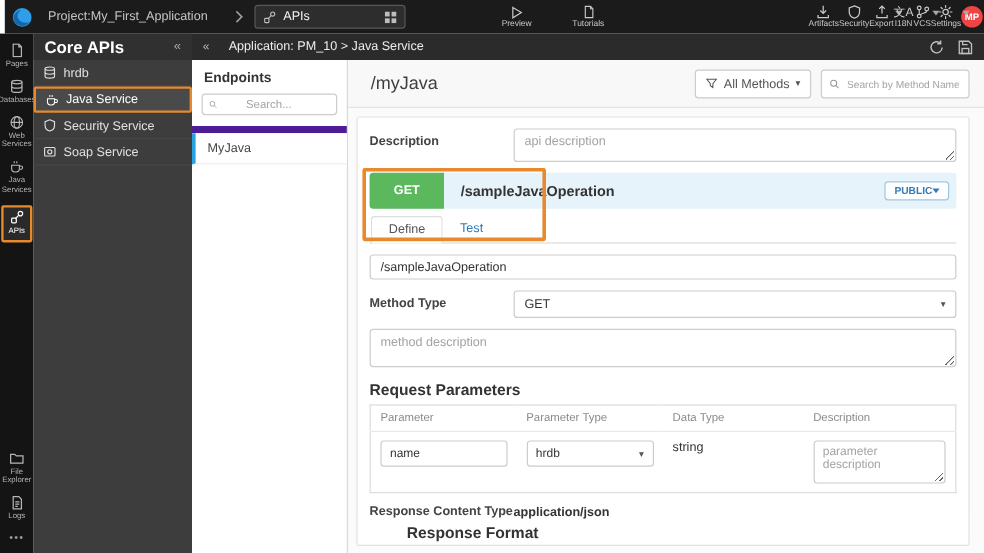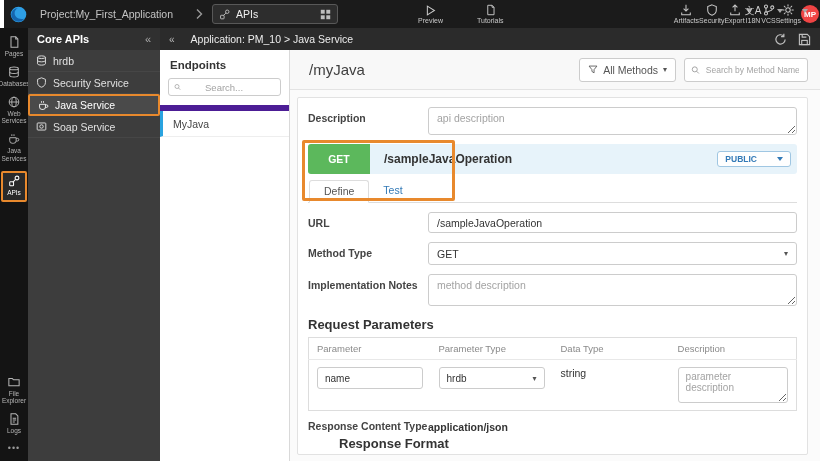--- a/index.html
+++ b/index.html
@@ -26,21 +26,21 @@
   .rail { position:absolute; top:28px; left:0; width:28px; height:433px; background:#141414; display:flex; flex-direction:column; align-items:center; padding-top:8px; }
   .rail-item { width:26px; display:flex; flex-direction:column; align-items:center; gap:2px; margin-bottom:8px; color:#b5b5b5; }
   .rail-item .rl { font-size:6.5px; text-align:center; line-height:1.2; }
   .rail-item.active { border:2px solid #e8892d; border-radius:2px; padding:2px 0 3px; background:#2a2a2a; color:#fff; margin-bottom:0; }
   .rail-spacer { flex:1; }
   .rail-more { color:#9a9a9a; font-size:9px; letter-spacing:1px; margin-bottom:8px; }
 
   
   .coreapis { position:absolute; top:28px; left:28px; width:132px; height:433px; background:#3d3d3d; }
   .coreapis-header { height:22px; background:#303030; display:flex; align-items:center; padding:0 9px; }
-  .coreapis-title { color:#fff; font-weight:bold; font-size:11px; flex:1; }
+  .coreapis-title { color:#fff; font-weight:bold; font-size:14px; flex:1; }
   .coreapis-collapse { color:#aaa; font-size:11px; }
   .coreapis-item { height:22px; display:flex; align-items:center; gap:6px; padding:0 8px; color:#e0e0e0; font-size:10.5px; border-bottom:1px solid #464646; }
   .coreapis-item.highlighted { border:2px solid #e8892d; border-radius:2px; background:#4a4a4a; color:#fff; }
   .coreapis-item svg { flex-shrink:0; }
 
   
   .appbar { position:absolute; top:28px; left:160px; width:660px; height:22px; background:#2b2b2b; display:flex; align-items:center; padding:0 9px; }
   .appbar-collapse { color:#bbb; font-size:10px; margin-right:16px; }
   .appbar-breadcrumb { color:#ededed; font-size:10.5px; }
   .appbar-icons { margin-left:auto; display:flex; gap:11px; color:#bfbfbf; align-items:center; }
@@ -76,21 +76,21 @@
   .in-url { height:21px; }
   .sel { width:100%; height:23px; border:1px solid #ccc; border-radius:3px; background:#fff; display:flex; align-items:center; padding:0 8px; font-size:10.5px; color:#333; }
   .sel .caret { margin-left:auto; font-size:8px; color:#555; }
 
   
   .op { position:relative; margin-top:2px; }
   .op-annotation { position:absolute; left:-6px; top:-4px; width:153px; height:61px; border:3px solid #e8892d; border-radius:2px; pointer-events:none; z-index:3; }
   .get-row { height:30px; background:#e7f3fa; border-radius:3px; display:flex; align-items:center; }
   .method-badge { width:62px; height:30px; background:#5cb85c; border-radius:3px 0 0 3px; color:#fff; font-weight:bold; font-size:10.5px; display:flex; align-items:center; justify-content:center; }
   .op-path { margin-left:14px; font-size:12px; font-weight:bold; color:#333; }
-  .access-btn { margin-left:auto; margin-right:6px; border:1px solid #9fc6e2; background:#fefefe; color:#337ab7; font-size:8.5px; font-weight:bold; padding:2px 7px; border-radius:3px; display:flex; gap:20px; align-items:center; }
+  .access-btn { margin-left:auto; margin-right:6px; border:1px solid #9fc6e2; background:#fefefe; color:#337ab7; font-size:8.5px; font-weight:bold; padding:2px 7px; border-radius:3px; display:flex; gap:0; align-items:center; }
   .access-btn .bcaret { width:0; height:0; border-left:3px solid transparent; border-right:3px solid transparent; border-top:4px solid #337ab7; }
   .tabs { display:flex; border-bottom:1px solid #ddd; margin-top:6px; padding-left:1px; }
   .tab { padding:4px 14px 5px; font-size:10.5px; }
   .tab.active { border:1px solid #ddd; border-bottom:1px solid #fff; border-radius:3px 3px 0 0; background:#fff; color:#555; margin-bottom:-1px; }
   .tab.link { color:#337ab7; }
   .after-tabs { margin-top:9px; }
 
   .section-title { font-size:13px; font-weight:bold; color:#333; margin:11px 0 5px; }
 
   table.ptable { width:100%; border:1px solid #ddd; border-collapse:collapse; background:#fff; }
@@ -265,33 +265,33 @@
       <span class="coreapis-collapse">«</span>
     </div>
     <div class="coreapis-item">
       <svg class="ic" width="11" height="11" viewBox="0 0 14 14" fill="none" stroke="currentColor" stroke-width="1.2">
         <ellipse cx="7" cy="2.8" rx="5" ry="1.7"></ellipse>
           <path d="M2 2.8 V11.2 C2 12.1 4.2 12.9 7 12.9 S12 12.1 12 11.2 V2.8"></path>
           <path d="M2 7 C2 7.9 4.2 8.7 7 8.7 S12 7.9 12 7"></path>
       </svg>
       <span>hrdb</span>
     </div>
-    <div class="coreapis-item">
-      <svg class="ic" width="11" height="11" viewBox="0 0 14 14" fill="none" stroke="currentColor" stroke-width="1.2">
-        <path d="M7 1 L12 3 V7 C12 10.4 9.6 12.3 7 13 C4.4 12.3 2 10.4 2 7 V3 Z"></path>
-      </svg>
-      <span>Security Service</span>
-    </div>
     <div class="coreapis-item highlighted">
       <svg class="ic" width="11" height="11" viewBox="0 0 14 14" fill="none" stroke="currentColor" stroke-width="1.1">
         <path d="M2 5.5 H9.5 V9 A3 3 0 0 1 6.5 12 H5 A3 3 0 0 1 2 9 Z"></path>
           <path d="M9.5 6.2 H11 A1.6 1.6 0 0 1 11 9.4 H9.5"></path>
           <path d="M4.5 1.5 V3.5 M7 1.5 V3.5"></path>
       </svg>
       <span>Java Service</span>
+    </div>
+    <div class="coreapis-item">
+      <svg class="ic" width="11" height="11" viewBox="0 0 14 14" fill="none" stroke="currentColor" stroke-width="1.2">
+        <path d="M7 1 L12 3 V7 C12 10.4 9.6 12.3 7 13 C4.4 12.3 2 10.4 2 7 V3 Z"></path>
+      </svg>
+      <span>Security Service</span>
     </div>
     <div class="coreapis-item">
       <svg class="ic" width="11" height="11" viewBox="0 0 14 14" fill="none" stroke="currentColor" stroke-width="1.2">
         <rect x="1.5" y="2.5" width="11" height="9" rx="1"></rect>
           <circle cx="7" cy="7" r="2.2"></circle>
       </svg>
       <span>Soap Service</span>
     </div>
   </aside>
 
@@ -367,38 +367,36 @@
         </div>
         <div class="tabs">
           <span class="tab active">Define</span>
           <span class="tab link">Test</span>
         </div>
       </div>
 
       <div class="after-tabs"></div>
 
       <div class="frow">
-        <div class="flabel">URL</div>
         <div class="ffield">
           <input type="text" class="in-url" value="/sampleJavaOperation" style="">
         </div>
       </div>
 
       <div class="frow">
         <div class="flabel">Method Type</div>
         <div class="ffield">
           <div class="sel">
             <span>GET</span>
             <span class="caret">▾</span>
           </div>
         </div>
       </div>
 
       <div class="frow">
-        <div class="flabel">Implementation Notes</div>
         <div class="ffield">
           <textarea class="ta-notes" placeholder="method description" style=""></textarea>
         </div>
       </div>
 
       <div class="section-title">Request Parameters</div>
       <table class="ptable">
         <thead>
           <tr>
             <th style="width:25%">Parameter</th>

